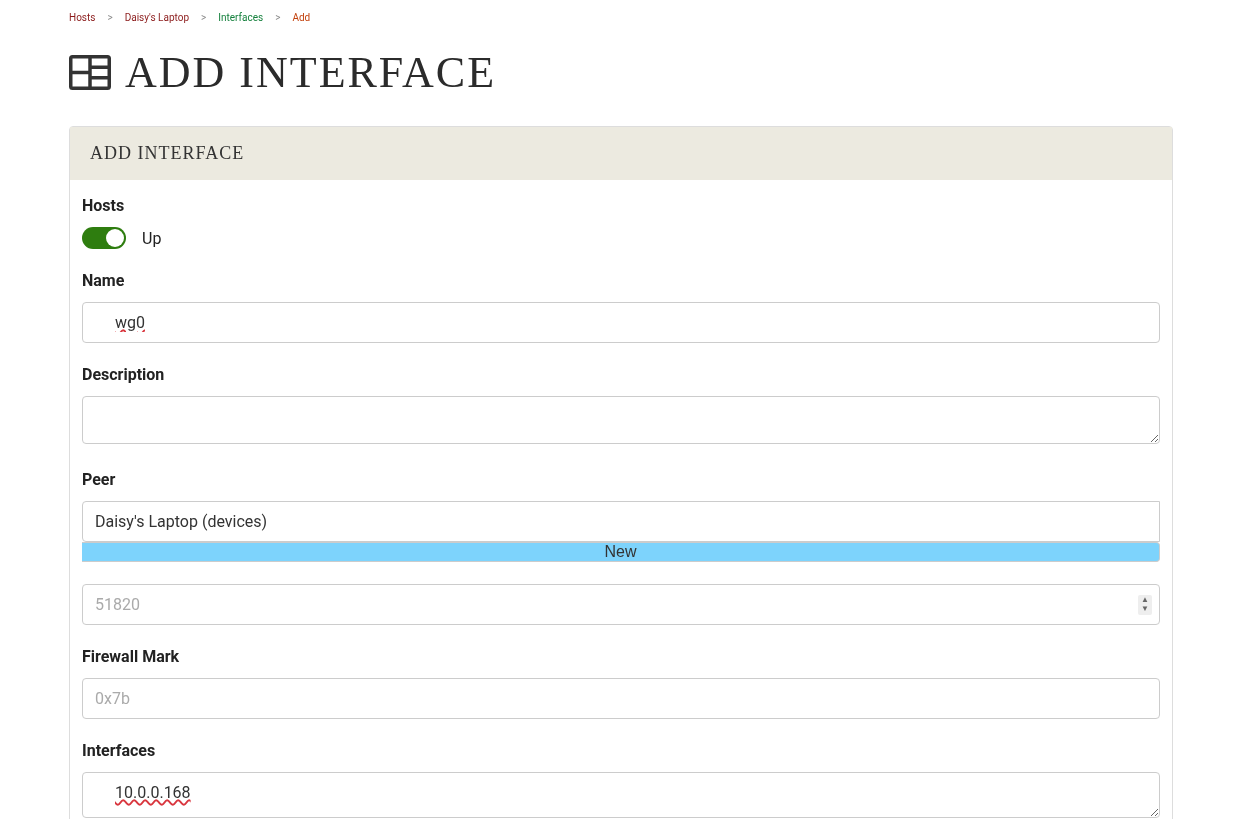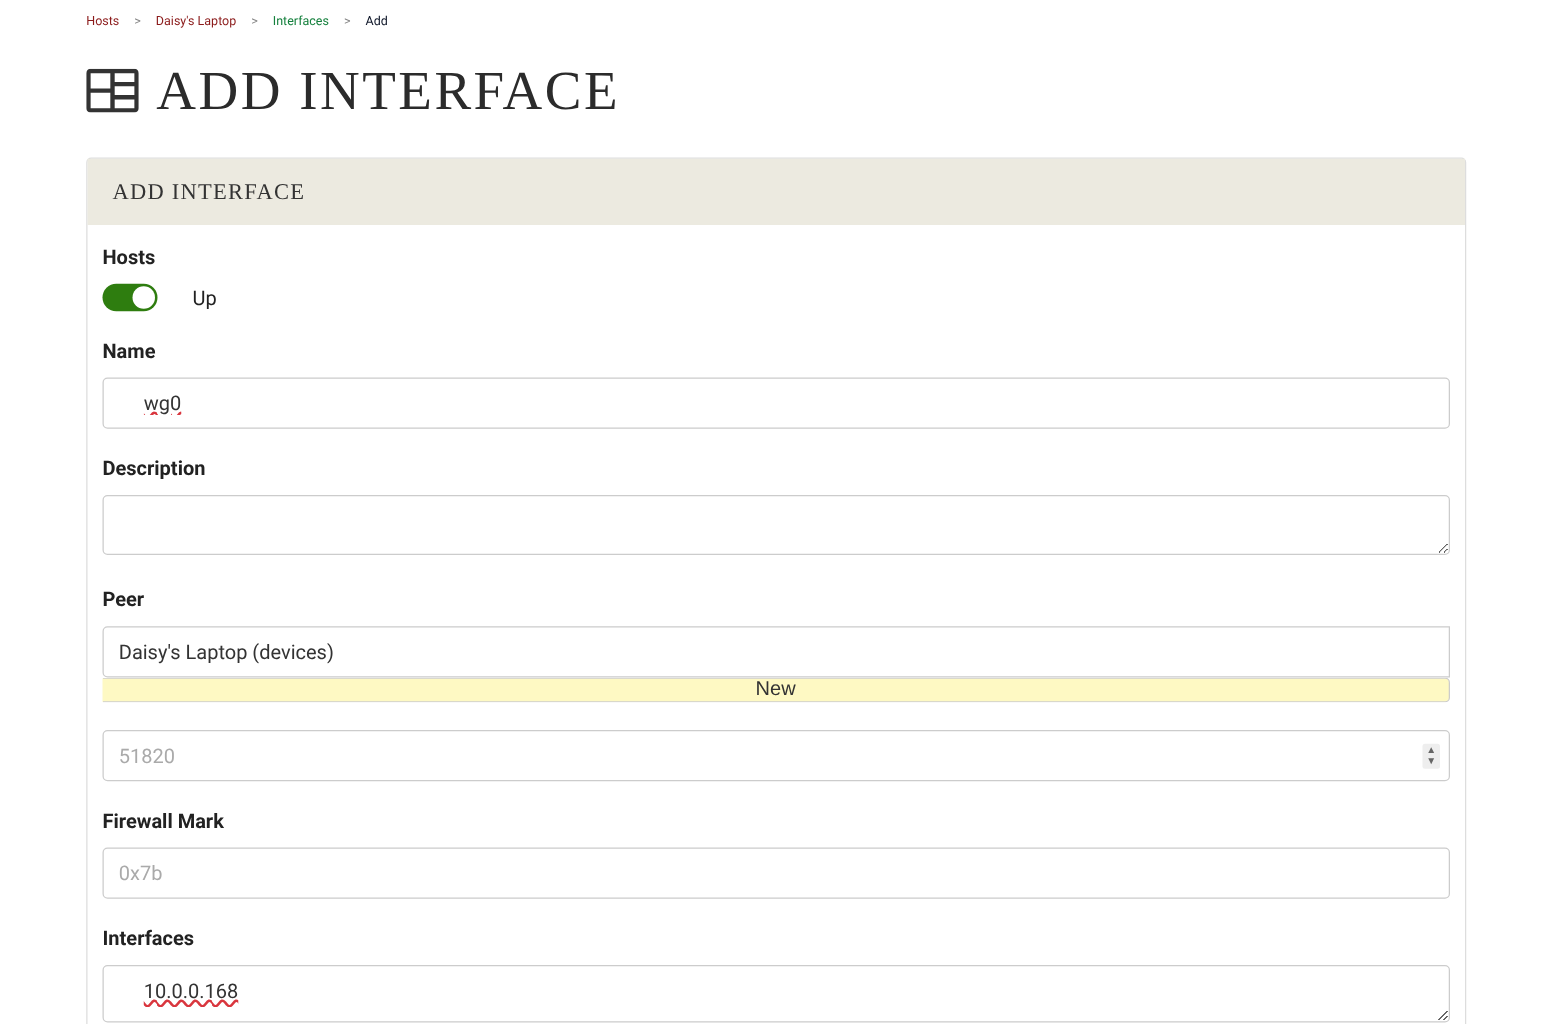--- a/index.html
+++ b/index.html
@@ -14,21 +14,21 @@
 .breadcrumb {
   display: flex;
   align-items: flex-end;
   gap: 12px;
   font-size: 10px;
   margin-bottom: 24px;
 }
 .breadcrumb a { color: #8b1a1a; text-decoration: none; }
 .breadcrumb .sep { color: #888; }
 .breadcrumb .muted { color: #15803d; }
-.breadcrumb .current { color: #0f172a; }
+.breadcrumb .current { color: #c2410c; }
 
 .page-title {
   display: flex;
   align-items: center;
   gap: 14px;
   margin-bottom: 28px;
 }
 .page-title h1 {
   font-family: Georgia, "Times New Roman", serif;
   font-weight: 400;
@@ -58,21 +58,21 @@
 }
 .form-group { margin-bottom: 22px; }
 .form-label {
   font-weight: 700;
   font-size: 16px;
   color: #222;
   display: block;
   margin-bottom: 12px;
 }
 
-.toggle-row { display:flex; align-items:center; gap: 28px; }
+.toggle-row { display:flex; align-items:center; gap: 16px; }
 .toggle {
   width: 44px; height: 22px; border-radius: 11px;
   background: #2e7d0f;
   position: relative;
   cursor: pointer;
 }
 .toggle .knob {
   position: absolute; right: 2px; top: 2px;
   width: 18px; height: 18px; border-radius: 50%;
   background: #fff;
@@ -100,21 +100,21 @@
 }
 .peer-row { display:flex;flex-direction:column; }
 .peer-row .select {
   border-top-right-radius: 0; border-bottom-right-radius: 0;
   appearance: none; -webkit-appearance:none;
   background-image: none;
 }
 .peer-row .new-btn {
   border: 1px solid #ccc; border-left: none;
   border-top-right-radius: 4px; border-bottom-right-radius: 4px;
-  background: #fef9c3;
+  background: #7dd3fc;
   padding: 0 18px;
   font-size: 16px;
   cursor: pointer;
   color: #333;
 }
 .number-wrap { position: relative; }
 .spinner {
   position: absolute; right: 8px; top: 50%; transform: translateY(-50%);
   width: 14px; height: 20px;
   background: #eee;

